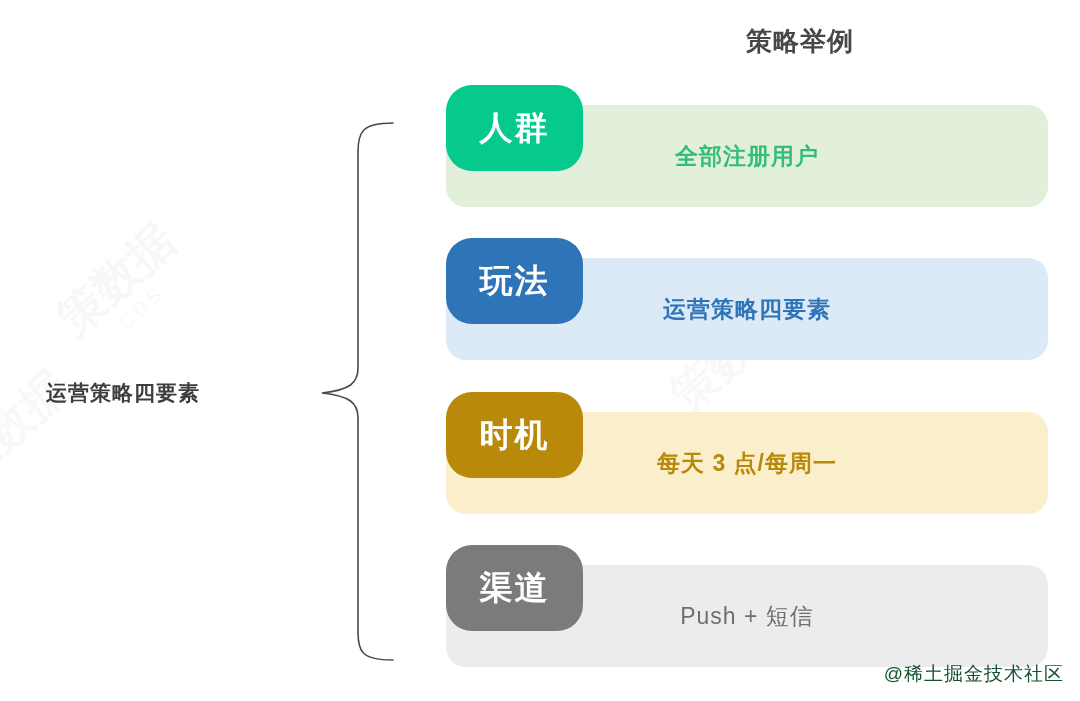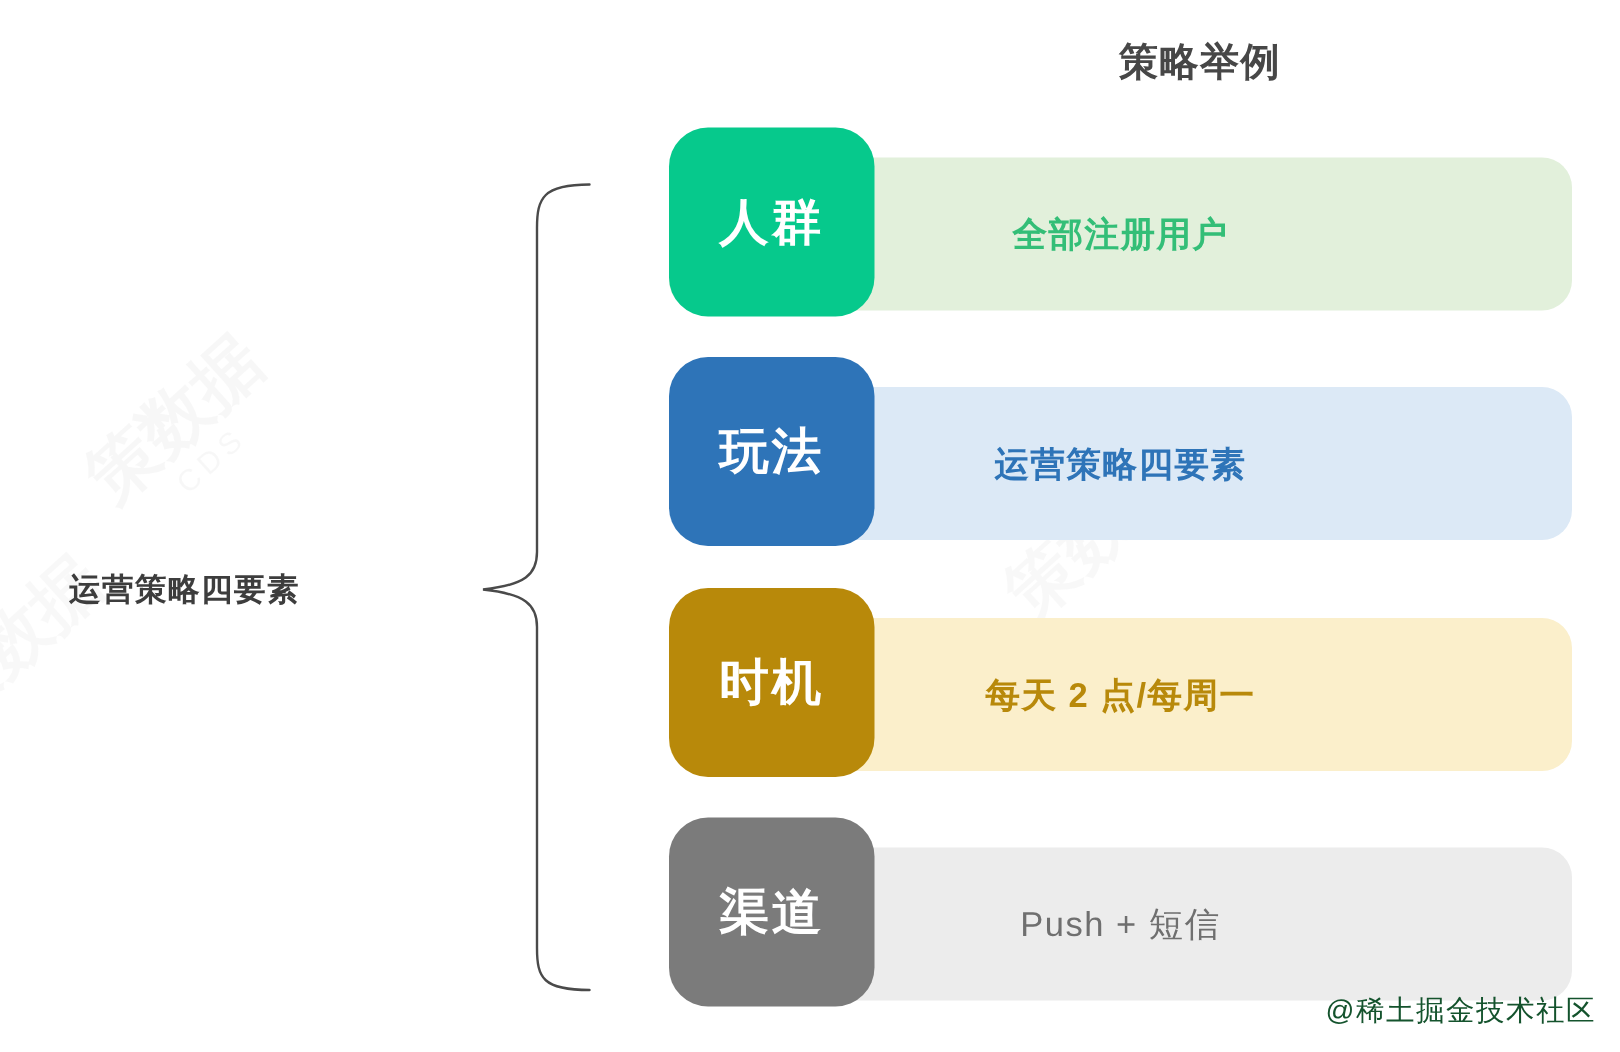--- a/index.html
+++ b/index.html
@@ -74,21 +74,21 @@
     font-weight: 600;
     color: var(--text-color);
     letter-spacing: 1px;
     white-space: nowrap;
   }
   .row-label {
     position: absolute;
     left: 0;
     top: 0;
     width: 137px;
-    height: 126px;
+    height: 86px;
     background: var(--label-bg);
     border-radius: 26px;
     display: flex;
     align-items: center;
     justify-content: center;
   }
   .row-label-text {
     font-size: 33px;
     font-weight: 700;
     color: #ffffff;
@@ -172,21 +172,21 @@
       <div class="row-body">
         <span class="row-example">运营策略四要素</span>
       </div>
       <div class="row-label">
         <span class="row-label-text">玩法</span>
       </div>
     </div>
 
     <div class="row" style="--label-bg: #b8890a; --body-bg: #fbefcb; --text-color: #b8890a;">
       <div class="row-body">
-        <span class="row-example">每天 2 点/每周一</span>
+        <span class="row-example">每天 3 点/每周一</span>
       </div>
       <div class="row-label">
         <span class="row-label-text">时机</span>
       </div>
     </div>
 
     <div class="row" style="--label-bg: #7b7b7b; --body-bg: #ececec; --text-color: #6f6f6f;">
       <div class="row-body">
         <span class="row-example">Push + 短信</span>
       </div>

